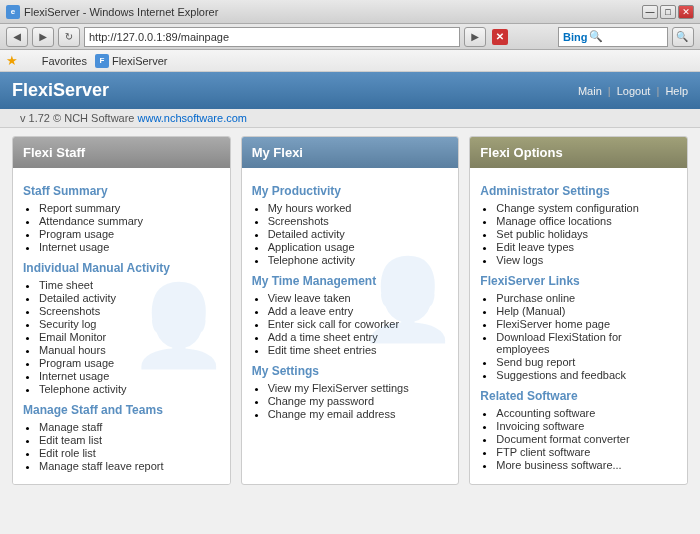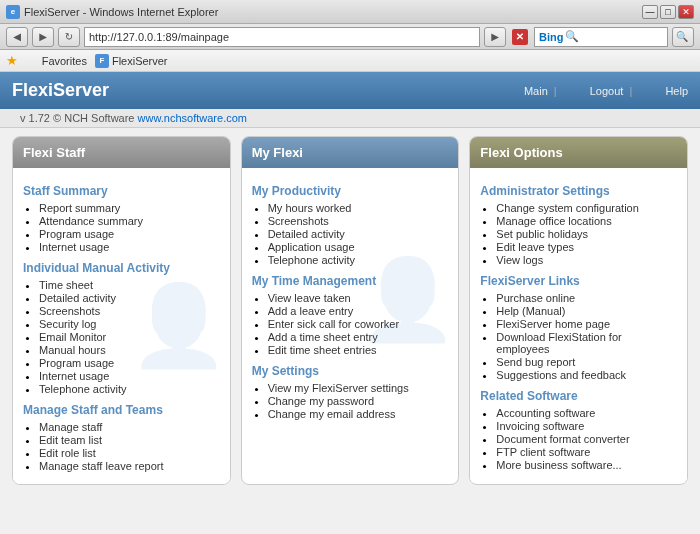--- a/index.html
+++ b/index.html
@@ -30,21 +30,21 @@
       padding: 3px 6px;
       display: flex;
       align-items: center;
       gap: 4px;
       border-bottom: 1px solid #aaa;
       height: 26px;
     }
     .nav-btn { width: 22px; height: 20px; background: linear-gradient(to bottom, #f5f5f5, #ddd); border: 1px solid #999; border-radius: 3px; display: flex; align-items: center; justify-content: center; font-size: 10px; cursor: pointer; color: #555; }
     .address-bar { flex: 1; height: 20px; border: 1px solid #999; background: white; padding: 0 4px; font-size: 11px; display: flex; align-items: center; }
     .address-text { color: #333; font-size: 11px; flex: 1; }
-    .search-bar { width: 134px; height: 20px; border: 1px solid #999; background: white; display: flex; align-items: center; padding: 0 4px; gap: 2px; }
+    .search-bar { width: 110px; height: 20px; border: 1px solid #999; background: white; display: flex; align-items: center; padding: 0 4px; gap: 2px; margin-left: 44px; }
     .bing-text { color: #0070c0; font-size: 11px; font-weight: bold; }
     .search-icon-btn { font-size: 11px; color: #555; cursor: pointer; }
     .x-btn { width: 16px; height: 16px; background: #cc3333; border-radius: 2px; display: flex; align-items: center; justify-content: center; color: white; font-size: 10px; font-weight: bold; margin: 0 2px; }
 
     
     .favorites-bar {
       background: linear-gradient(to bottom, #f5f5f5, #e8e8e8);
       padding: 2px 6px;
       display: flex;
       align-items: center;
@@ -72,21 +72,21 @@
       align-items: center;
       justify-content: space-between;
     }
     .flexi-logo {
       color: white;
       font-size: 18px;
       font-weight: bold;
       font-family: Arial, sans-serif;
     }
     .header-links { font-size: 11px; color: #ddd; }
-    .header-links a { color: #eee; text-decoration: none; margin-left: 27px; }
+    .header-links a { color: #eee; text-decoration: none; }
     .header-links span { color: #aaa; margin: 0 3px; }
 
     
     .version-bar {
       background: #e8e8e8;
       padding: 3px 20px;
       font-size: 11px;
       color: #555;
       border-bottom: 1px solid #ccc;
     }
@@ -97,21 +97,21 @@
       padding: 8px 12px;
       display: flex;
       gap: 10px;
       background: #f0f0f0;
     }
 
     
     .panel {
       flex: 1;
       border: 1px solid #ccc;
-      border-radius: 8px;
+      border-radius: 3px;
       overflow: hidden;
       background: white;
       position: relative;
     }
 
     .panel-header {
       padding: 8px 10px;
       font-size: 13px;
       font-weight: bold;
       color: white;

